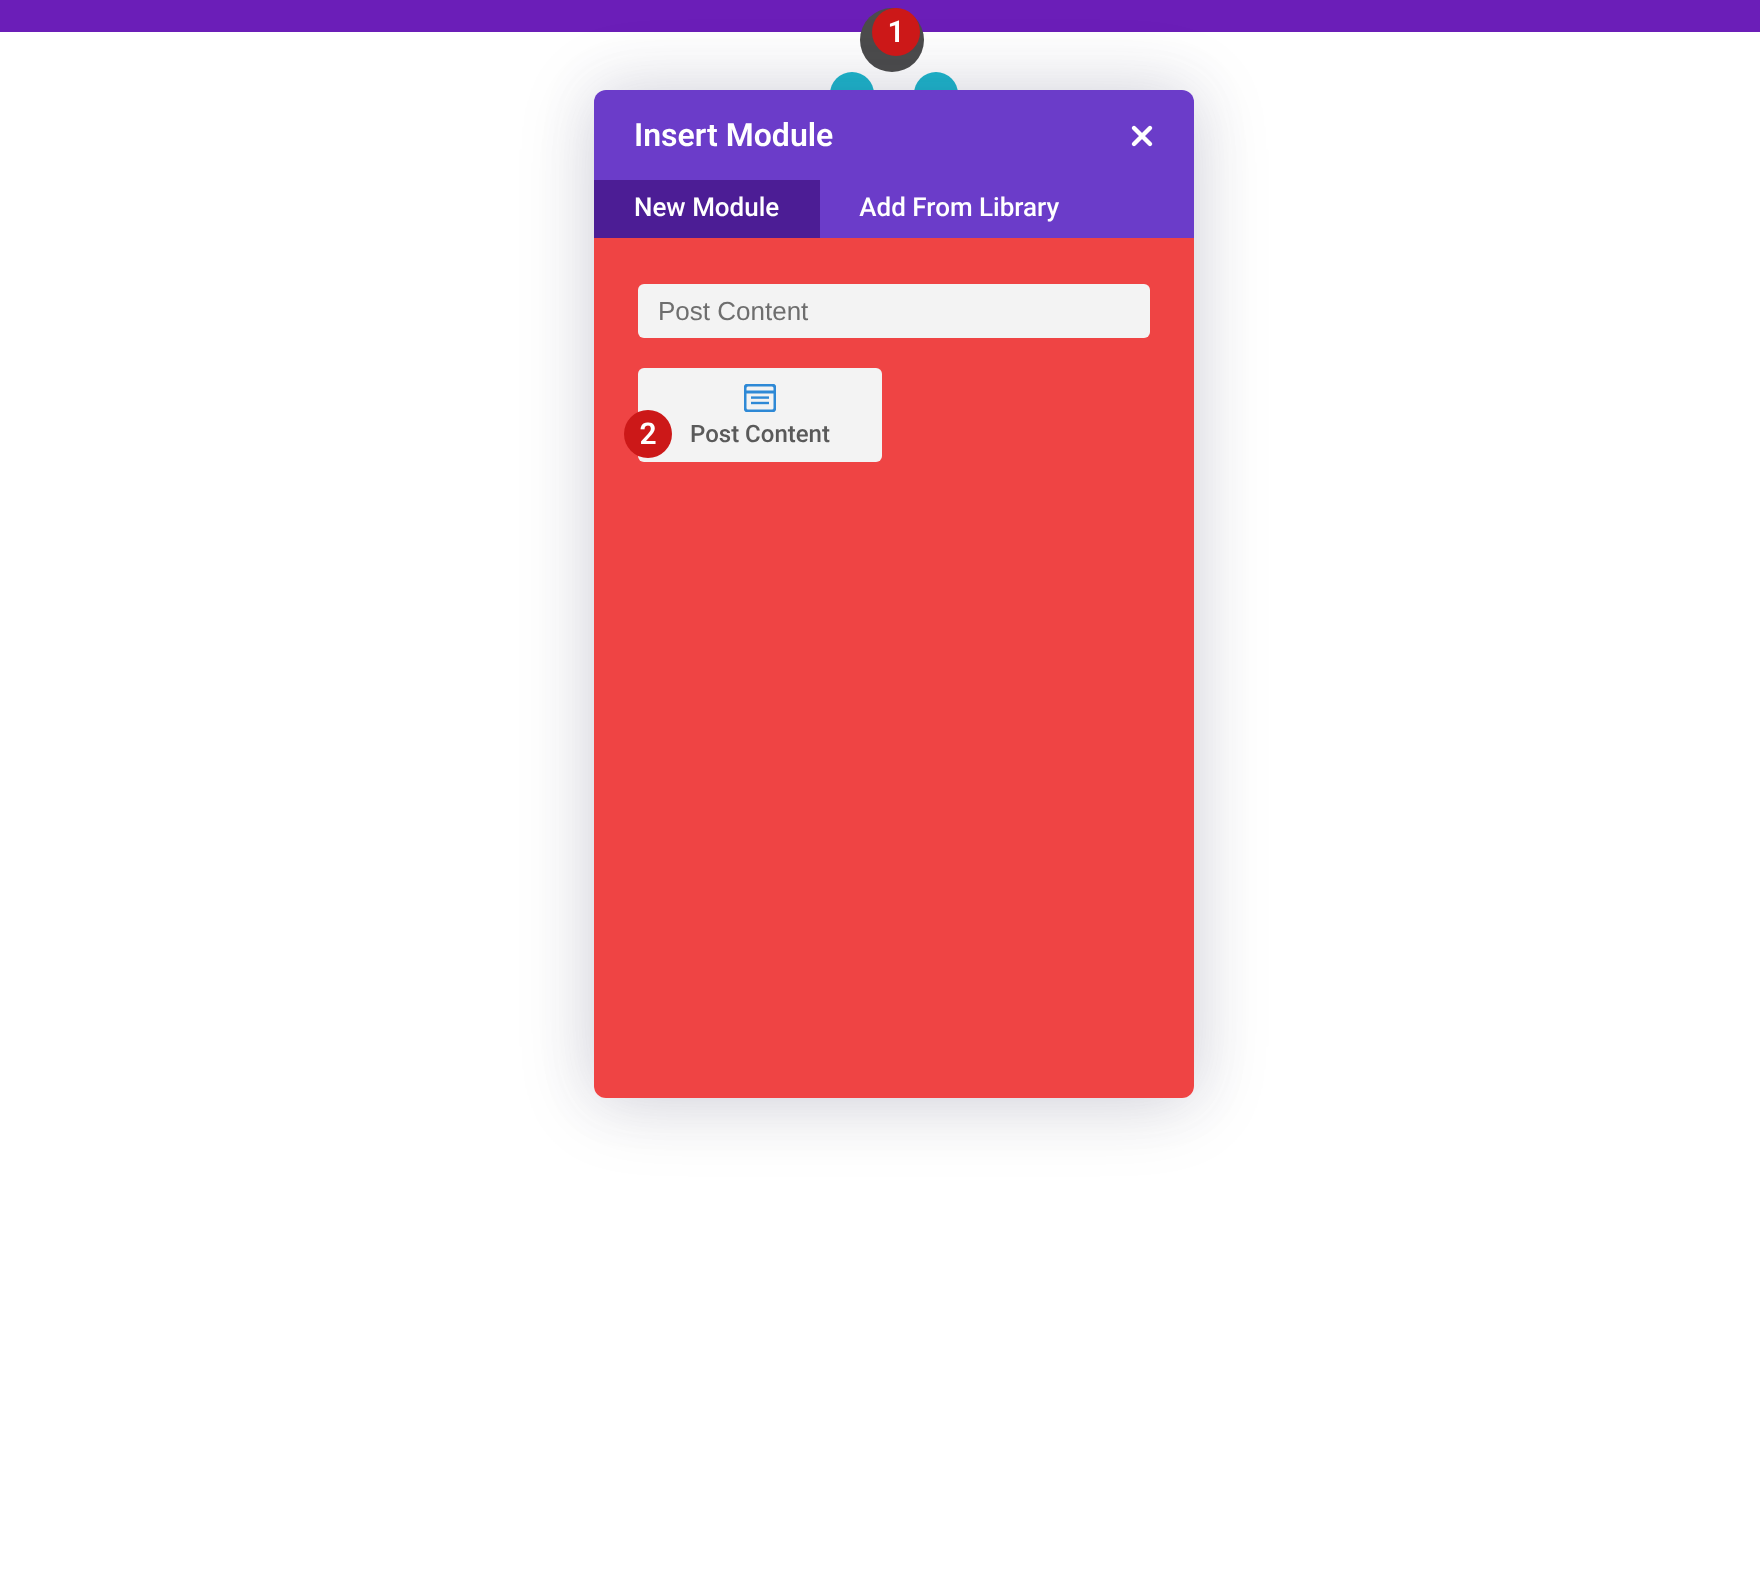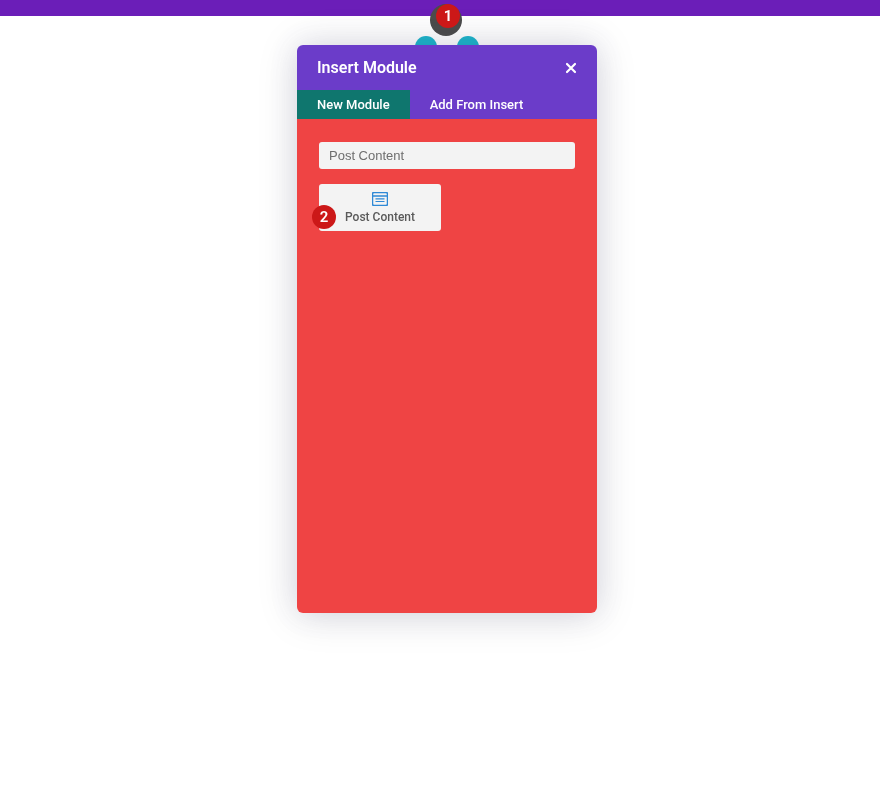--- a/index.html
+++ b/index.html
@@ -69,21 +69,21 @@
       left: 415px;
     }
     .teal-right {
       left: 457px;
     }
     .modal {
       position: absolute;
       top: 45px;
       left: 297px;
       width: 300px;
-      height: 568px;
+      height: 504px;
       background: #fff;
       border-radius: 6px;
       box-shadow: 0 2px 40px rgba(0, 0, 0, 0.15), 0 0 30px rgba(100, 100, 200, 0.1);
       overflow: hidden;
       z-index: 10;
       display: flex;
       flex-direction: column;
     }
     .modal-header {
       background: #6b3cc9;
@@ -110,21 +110,21 @@
       background: #6b3cc9;
     }
     .tab {
       padding: 7px 20px;
       color: #fff;
       font-size: 13px;
       font-weight: 500;
       cursor: pointer;
     }
     .tab.active {
-      background: #0f766e;
+      background: #4c1d95;
     }
     .modal-body {
       flex: 1;
       background: #ef4444;
       padding: 23px 22px;
     }
     .search-input {
       width: 100%;
       padding: 6px 10px;
       border: none;
@@ -197,21 +197,21 @@
   <div class="modal-header">
     <div class="modal-title">Insert Module</div>
     <div class="close-btn">
       <svg width="12" height="12" viewBox="0 0 12 12">
         <path d="M2 2l8 8M10 2l-8 8" stroke="#fff" stroke-width="2.2" stroke-linecap="round"></path>
       </svg>
     </div>
   </div>
   <div class="modal-tabs">
     <div class="tab active">New Module</div>
-    <div class="tab">Add From Insert</div>
+    <div class="tab">Add From Library</div>
   </div>
   <div class="modal-body">
     <input type="text" class="search-input" value="Post Content" style="">
     <div class="module-grid">
       <div class="module-item">
         <div class="module-icon">
           <svg viewBox="0 0 16 14">
             <rect x="0.5" y="0.5" width="15" height="13" rx="1.5" fill="none" stroke="#2E89D6" stroke-width="1.5"></rect>
             <line x1="1" y1="4" x2="15" y2="4" stroke="#2E89D6" stroke-width="1.5"></line>
             <line x1="3.5" y1="6.8" x2="12.5" y2="6.8" stroke="#2E89D6" stroke-width="1.2"></line>

